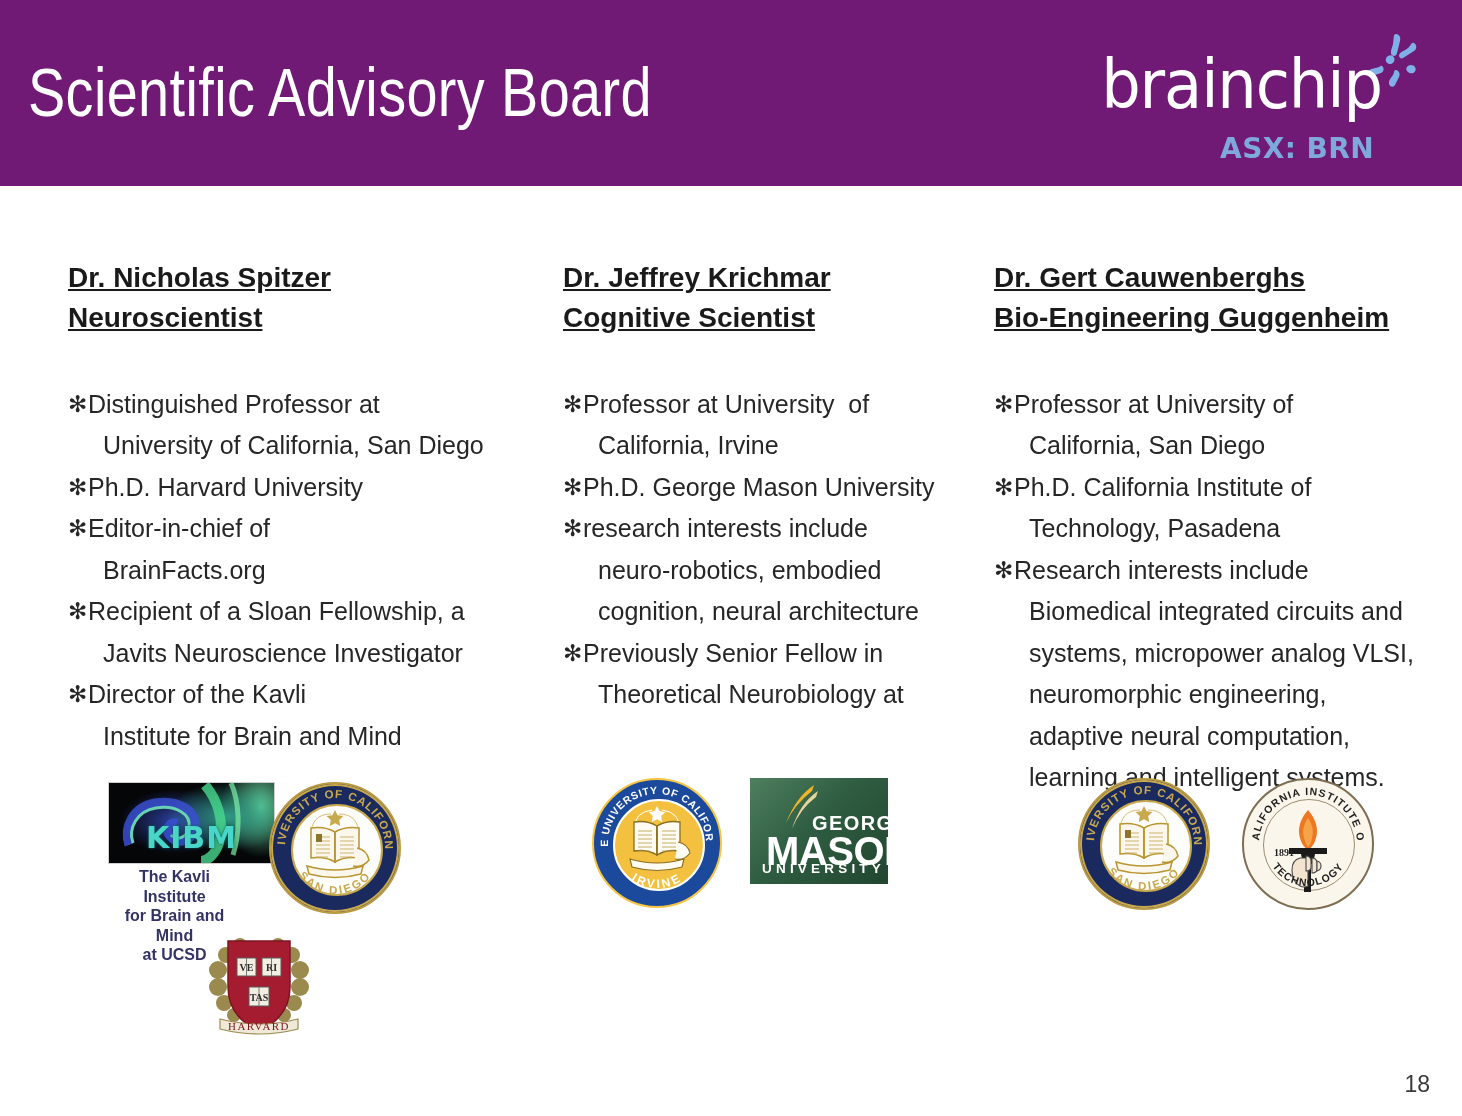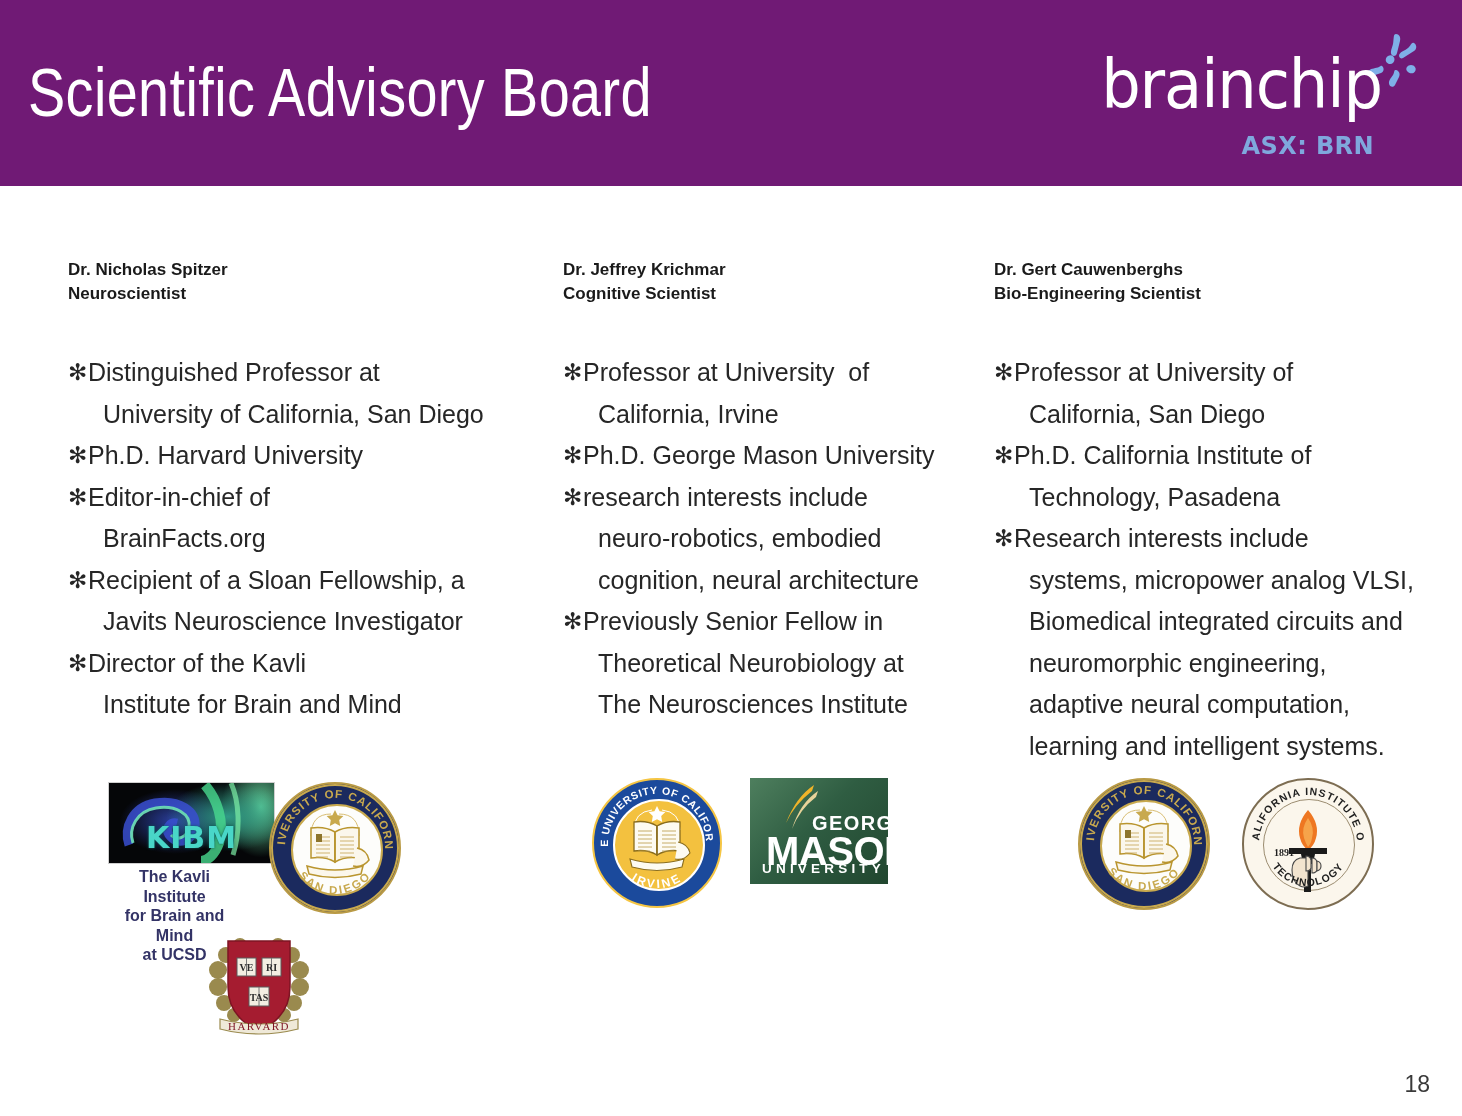--- a/index.html
+++ b/index.html
@@ -67,42 +67,43 @@
     right: 0px;
     top: 6px;
     width: 64px;
     height: 64px;
   }
   #brand-ticker {
     position: absolute;
     right: 52px;
     top: 108px;
     font-family: "DejaVu Sans", sans-serif;
-    font-size: 24px;
+    font-size: 28px;
     font-weight: bold;
     color: #7fa8dd;
     letter-spacing: 0.4px;
   }
 
   
   .column {
     position: absolute;
     top: 258px;
   }
   #col-0 { left: 68px;  width: 470px; }
   #col-1 { left: 563px; width: 400px; }
   #col-2 { left: 994px; width: 450px; }
 
   .person-name, .person-role {
     font-family: "Liberation Sans", sans-serif;
-    font-size: 17px;
+    font-size: 28px;
     font-weight: bold;
     color: #1a1a1a;
     line-height: 1.42;
     white-space: nowrap;
+    text-decoration: underline;
   }
 
   .bullet-list {
     margin-top: 46px;
   }
   .bullet-item {
     display: flex;
     align-items: flex-start;
     margin-bottom: 0px;
   }
@@ -366,30 +367,29 @@
           <div class="bullet-line cont">neuro-robotics, embodied</div>
           <div class="bullet-line cont">cognition, neural architecture</div>
         </div>
       </div>
 
       <div class="bullet-item">
         <span class="bullet-glyph">✻</span>
         <div class="bullet-lines">
           <div class="bullet-line">Previously Senior Fellow in</div>
           <div class="bullet-line cont">Theoretical Neurobiology at</div>
-          <div class="bullet-line cont">The Neurosciences Institute</div>
         </div>
       </div>
 
     </div>
   </div>
 
   <div class="column" id="col-2">
     <div class="person-name">Dr. Gert Cauwenberghs</div>
-    <div class="person-role">Bio-Engineering Scientist</div>
+    <div class="person-role">Bio-Engineering Guggenheim</div>
     <div class="bullet-list">
 
       <div class="bullet-item">
         <span class="bullet-glyph">✻</span>
         <div class="bullet-lines">
           <div class="bullet-line">Professor at University of</div>
           <div class="bullet-line cont">California, San Diego</div>
         </div>
       </div>
 
@@ -398,22 +398,22 @@
         <div class="bullet-lines">
           <div class="bullet-line">Ph.D. California Institute of</div>
           <div class="bullet-line cont">Technology, Pasadena</div>
         </div>
       </div>
 
       <div class="bullet-item">
         <span class="bullet-glyph">✻</span>
         <div class="bullet-lines">
           <div class="bullet-line">Research interests include</div>
+          <div class="bullet-line cont">Biomedical integrated circuits and</div>
           <div class="bullet-line cont">systems, micropower analog VLSI,</div>
-          <div class="bullet-line cont">Biomedical integrated circuits and</div>
           <div class="bullet-line cont">neuromorphic engineering,</div>
           <div class="bullet-line cont">adaptive neural computation,</div>
           <div class="bullet-line cont">learning and intelligent systems.</div>
         </div>
       </div>
 
     </div>
   </div>
 
   <div class="logo-row" id="logos-0a">

